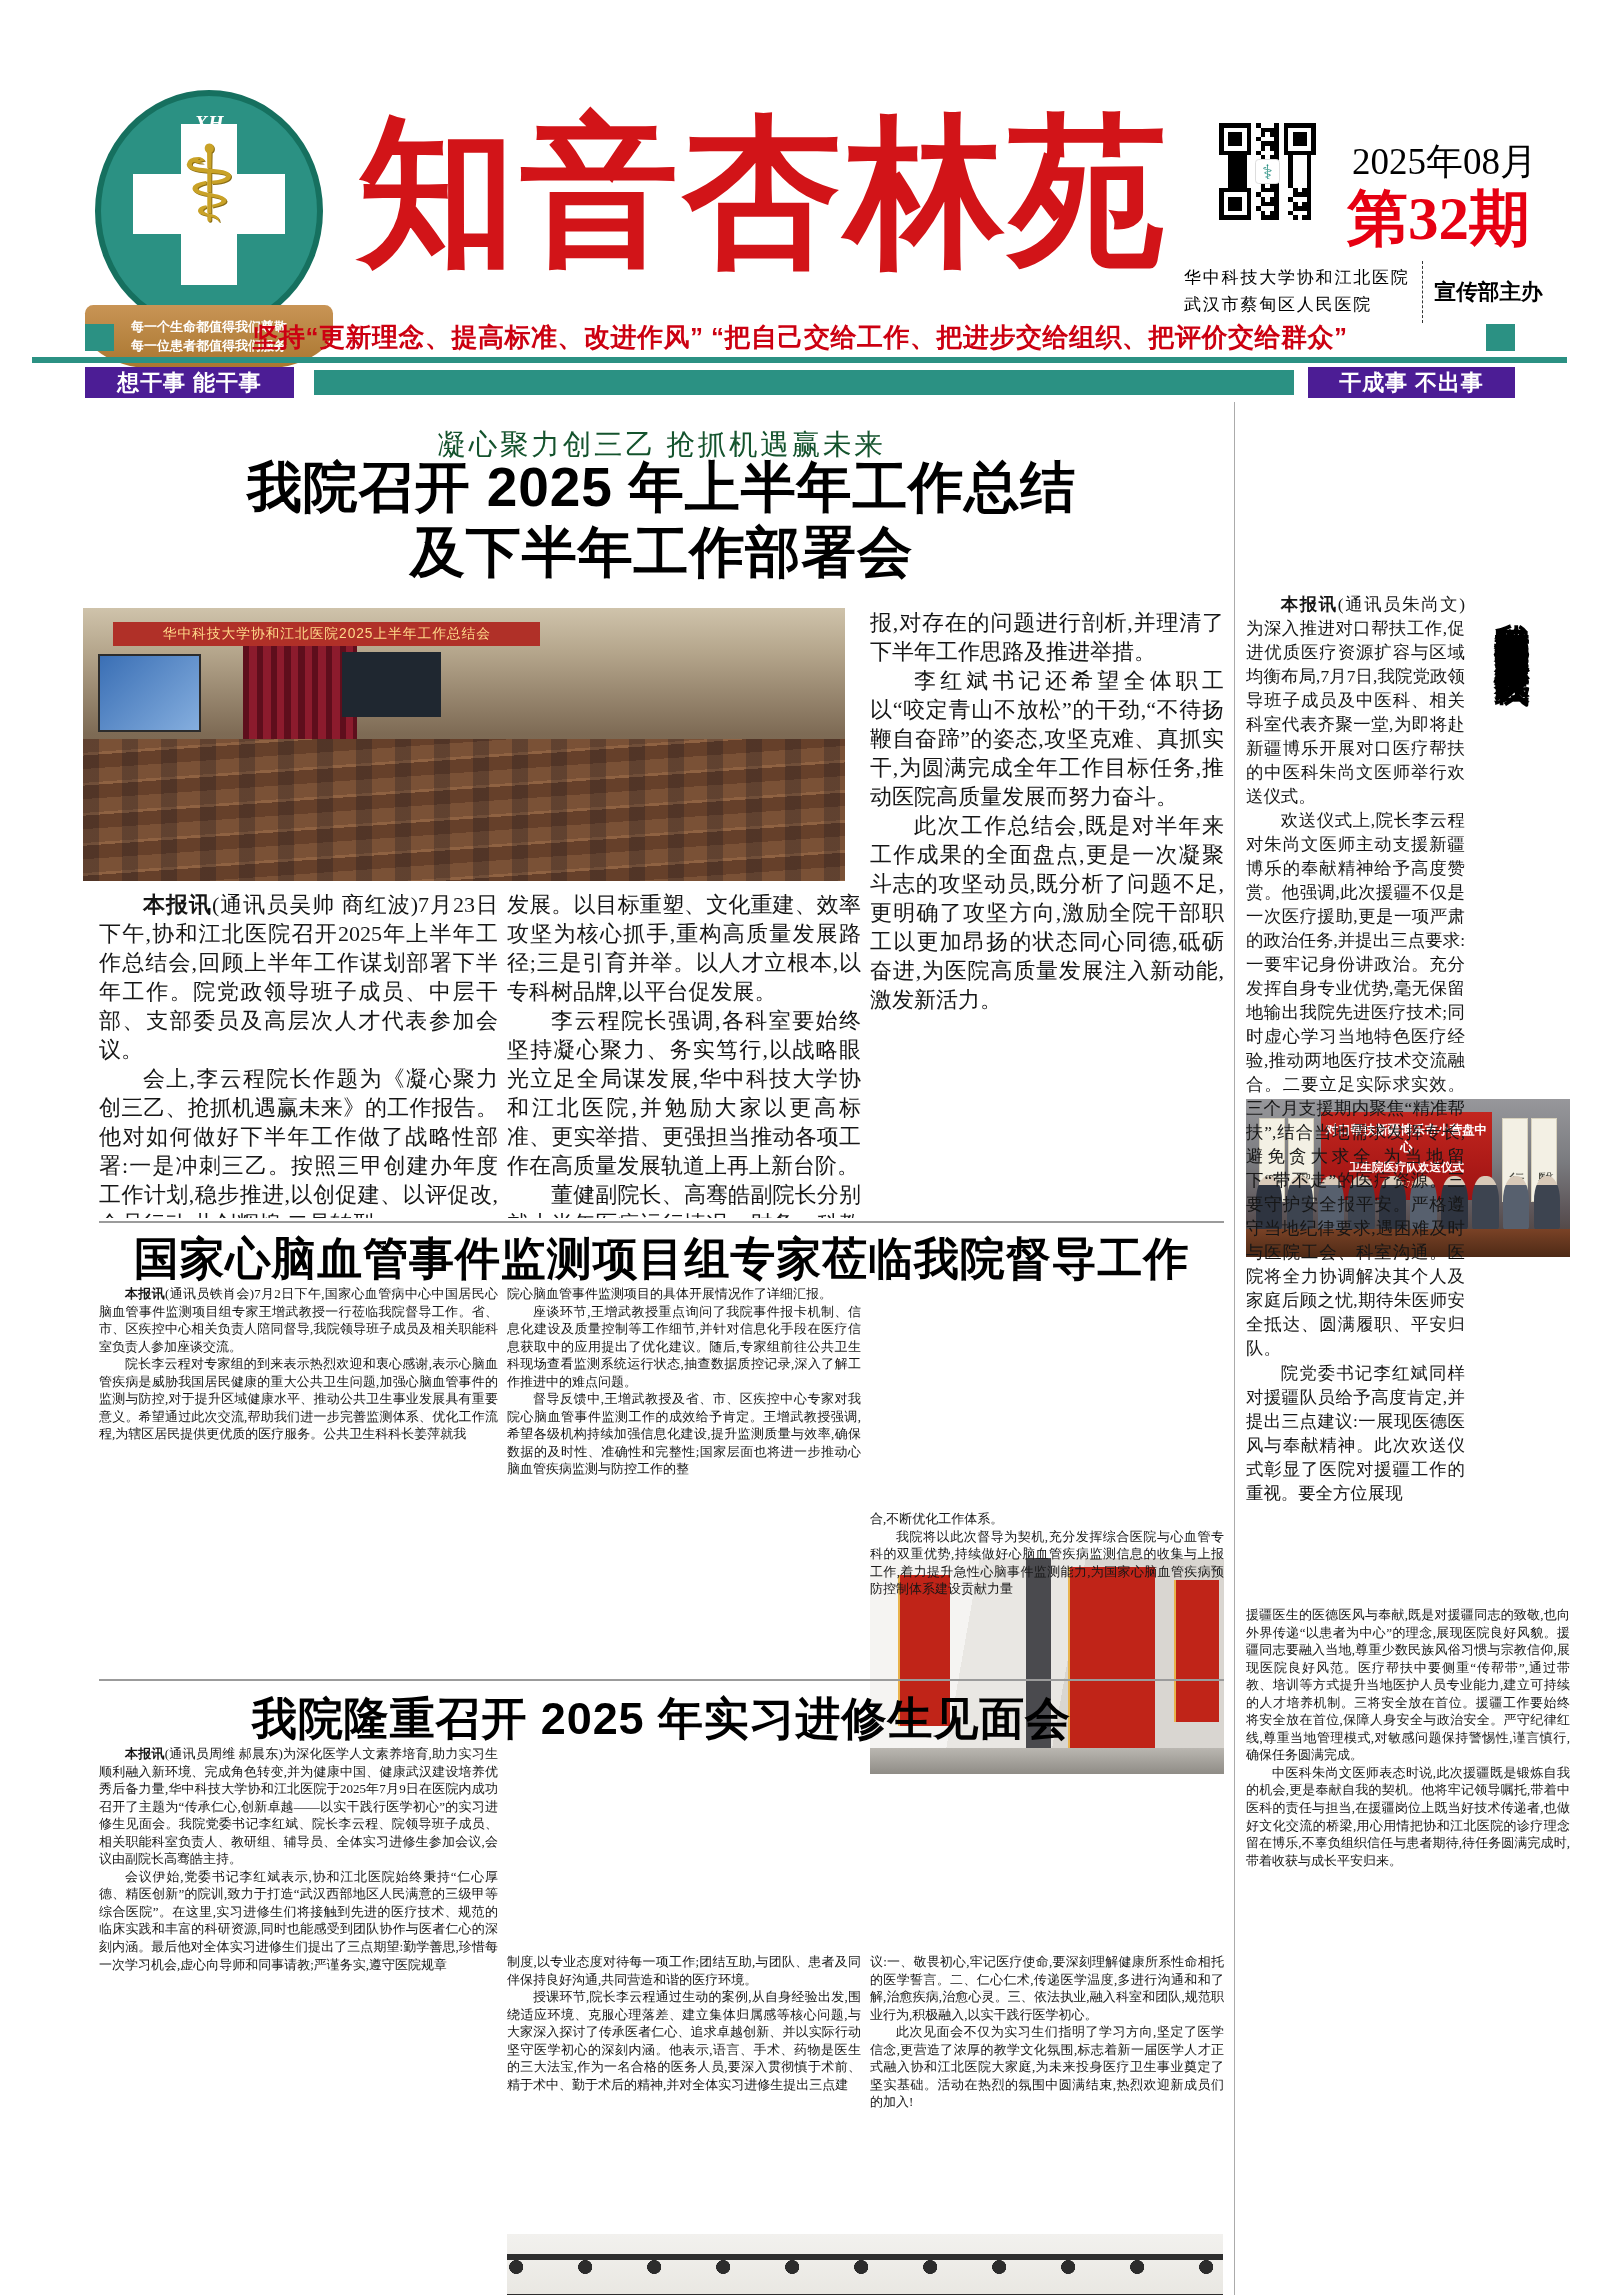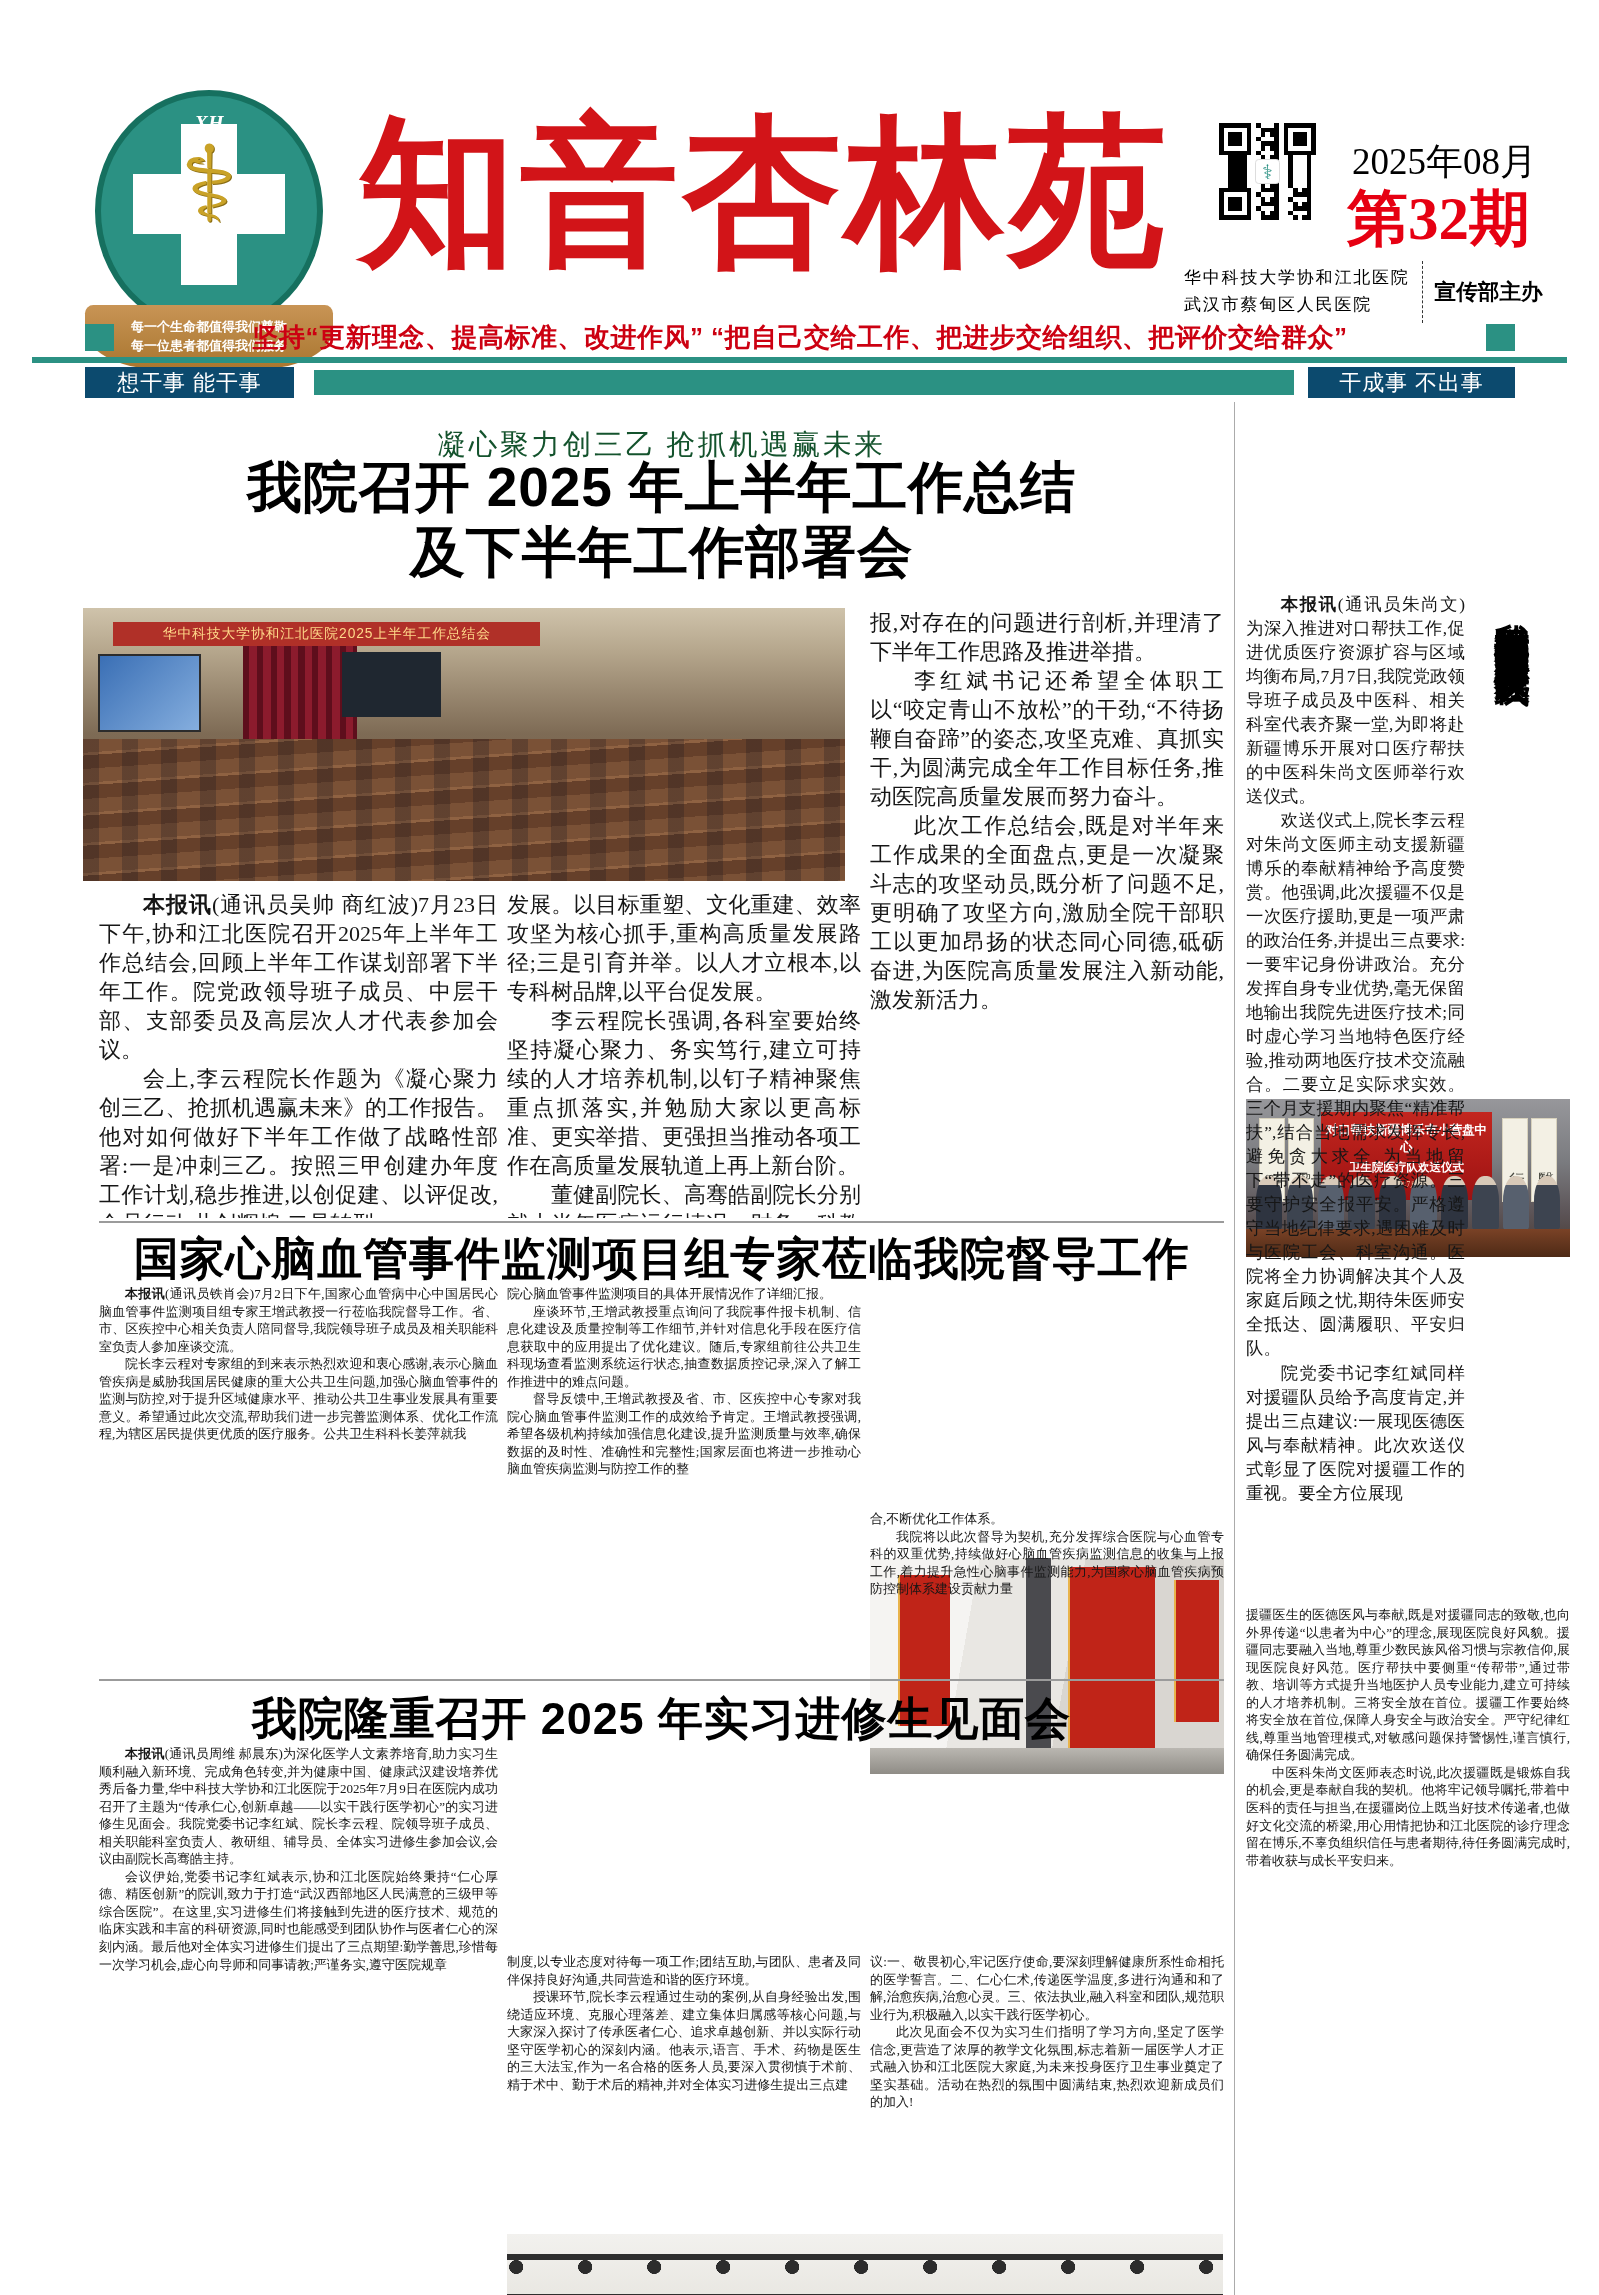--- a/index.html
+++ b/index.html
@@ -31,21 +31,21 @@
   .issue-date{font-size:37px;font-weight:400;color:#000;}
   .issue-no{font-size:61px;font-weight:900;color:#e60012;}
   .pub-block{display:flex;align-items:center;}
   .pub-names{font-size:17px;font-weight:400;line-height:1.55;letter-spacing:1.8px;}
   .pub-div{border-left:1.8px dashed #333;height:62px;margin:0 12px;}
   .pub-org{font-size:21.6px;font-weight:700;}
   
   .slogan-row{display:flex;align-items:center;gap:13px;}
   .slogan-sq{width:29px;height:27px;background:#2b9183;flex:0 0 auto;}
   .slogan-text{flex:1;text-align:center;font-size:26px;font-weight:900;color:#cc0011;letter-spacing:0.5px;}
-  .motto-box{background:#0c4a6e;color:#fff;font-weight:400;font-size:22px;display:flex;
+  .motto-box{background:#4c1d95;color:#fff;font-weight:700;font-size:22px;display:flex;
      align-items:center;justify-content:center;letter-spacing:0.9px;}
   .teal-bar{background:#2b9183;}
   
   .kicker{font-size:28.5px;font-weight:500;letter-spacing:2.8px;color:#14532d;}
   .bigtitle{font-size:55px;font-weight:900;letter-spacing:0.9px;color:#000;line-height:1.05;}
   .h2title{font-size:45px;font-weight:900;color:#000;letter-spacing:0.9px;}
   .col{font-size:22px;line-height:1.32;text-align:justify;color:#161616;overflow:hidden;}
   .col p{margin:0;text-indent:2em;}
   .col p.noind{text-indent:0;}
   .col.f40{font-size:13px;line-height:1.35;}
@@ -595,21 +595,21 @@
   <div class="ph1-speaker"></div>
   <div class="ph1-seats"></div>
 </div>
 
 <div class="abs col" style="left:99px;top:890px;width:399px;height:328px">
     <p><b>本报讯</b>(通讯员吴帅 商红波)7月23日下午,协和江北医院召开2025年上半年工作总结会,回顾上半年工作谋划部署下半年工作。院党政领导班子成员、中层干部、支部委员及高层次人才代表参加会议。</p>
     <p>会上,李云程院长作题为《凝心聚力创三乙、抢抓机遇赢未来》的工作报告。他对如何做好下半年工作做了战略性部署:一是冲刺三乙。按照三甲创建办年度工作计划,稳步推进,以创促建、以评促改,全员行动,共创辉煌;二是转型</p>
   </div>
 <div class="abs col" style="left:507px;top:890px;width:354px;height:328px">
     <p class="noind">发展。以目标重塑、文化重建、效率攻坚为核心抓手,重构高质量发展路径;三是引育并举。以人才立根本,以专科树品牌,以平台促发展。</p>
-    <p>李云程院长强调,各科室要始终坚持凝心聚力、务实笃行,建立可持续的人才培养机制,以钉子精神聚焦重点抓落实,并勉励大家以更高标准、更实举措、更强担当推动各项工作在高质量发展轨道上再上新台阶。</p>
+    <p>李云程院长强调,各科室要始终坚持凝心聚力、务实笃行,以战略眼光立足全局谋发展,华中科技大学协和江北医院,并勉励大家以更高标准、更实举措、更强担当推动各项工作在高质量发展轨道上再上新台阶。</p>
     <p>董健副院长、高骞皓副院长分别就上半年医疗运行情况、财务、科教工作情况进行总结汇</p>
   </div>
 <div class="abs col" style="left:870px;top:608px;width:354px;height:608px">
     <p class="noind">报,对存在的问题进行剖析,并理清了下半年工作思路及推进举措。</p>
     <p>李红斌书记还希望全体职工以“咬定青山不放松”的干劲,“不待扬鞭自奋蹄”的姿态,攻坚克难、真抓实干,为圆满完成全年工作目标任务,推动医院高质量发展而努力奋斗。</p>
     <p>此次工作总结会,既是对半年来工作成果的全面盘点,更是一次凝聚斗志的攻坚动员,既分析了问题不足,更明确了攻坚方向,激励全院干部职工以更加昂扬的状态同心同德,砥砺奋进,为医院高质量发展注入新动能,激发新活力。</p>
   </div>
 
 <div class="abs rule-h" style="left:99px;top:1221px;width:1125px"></div>
 

